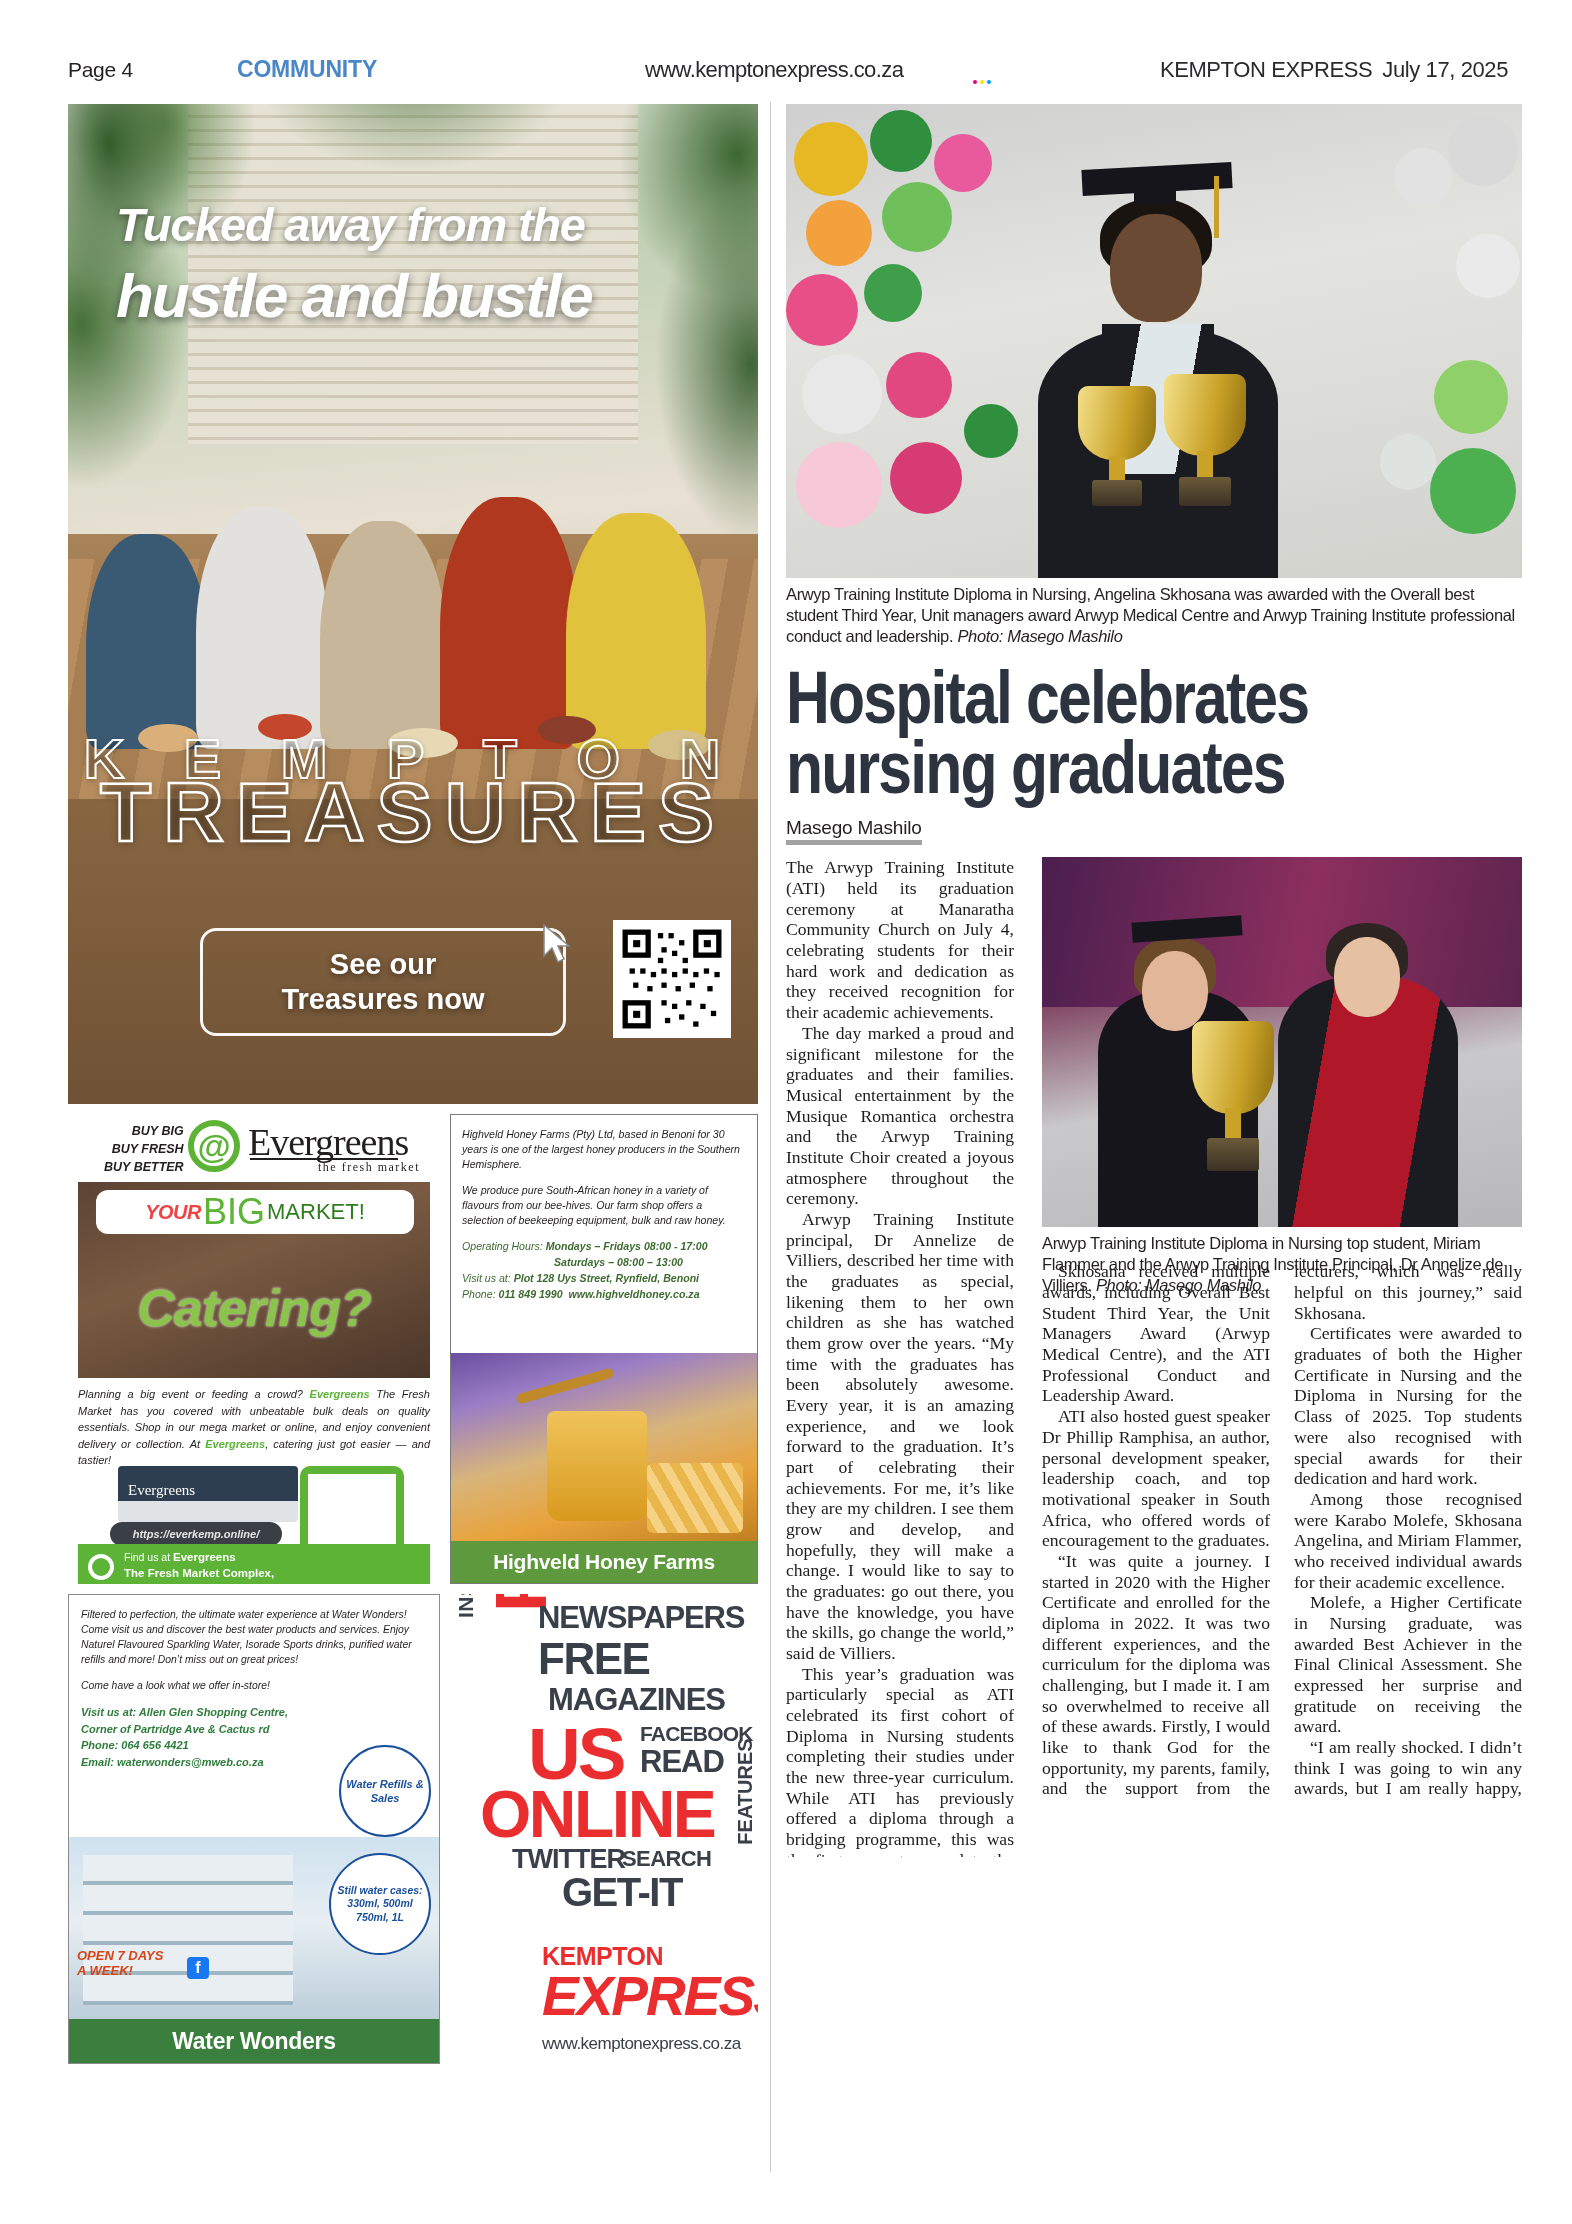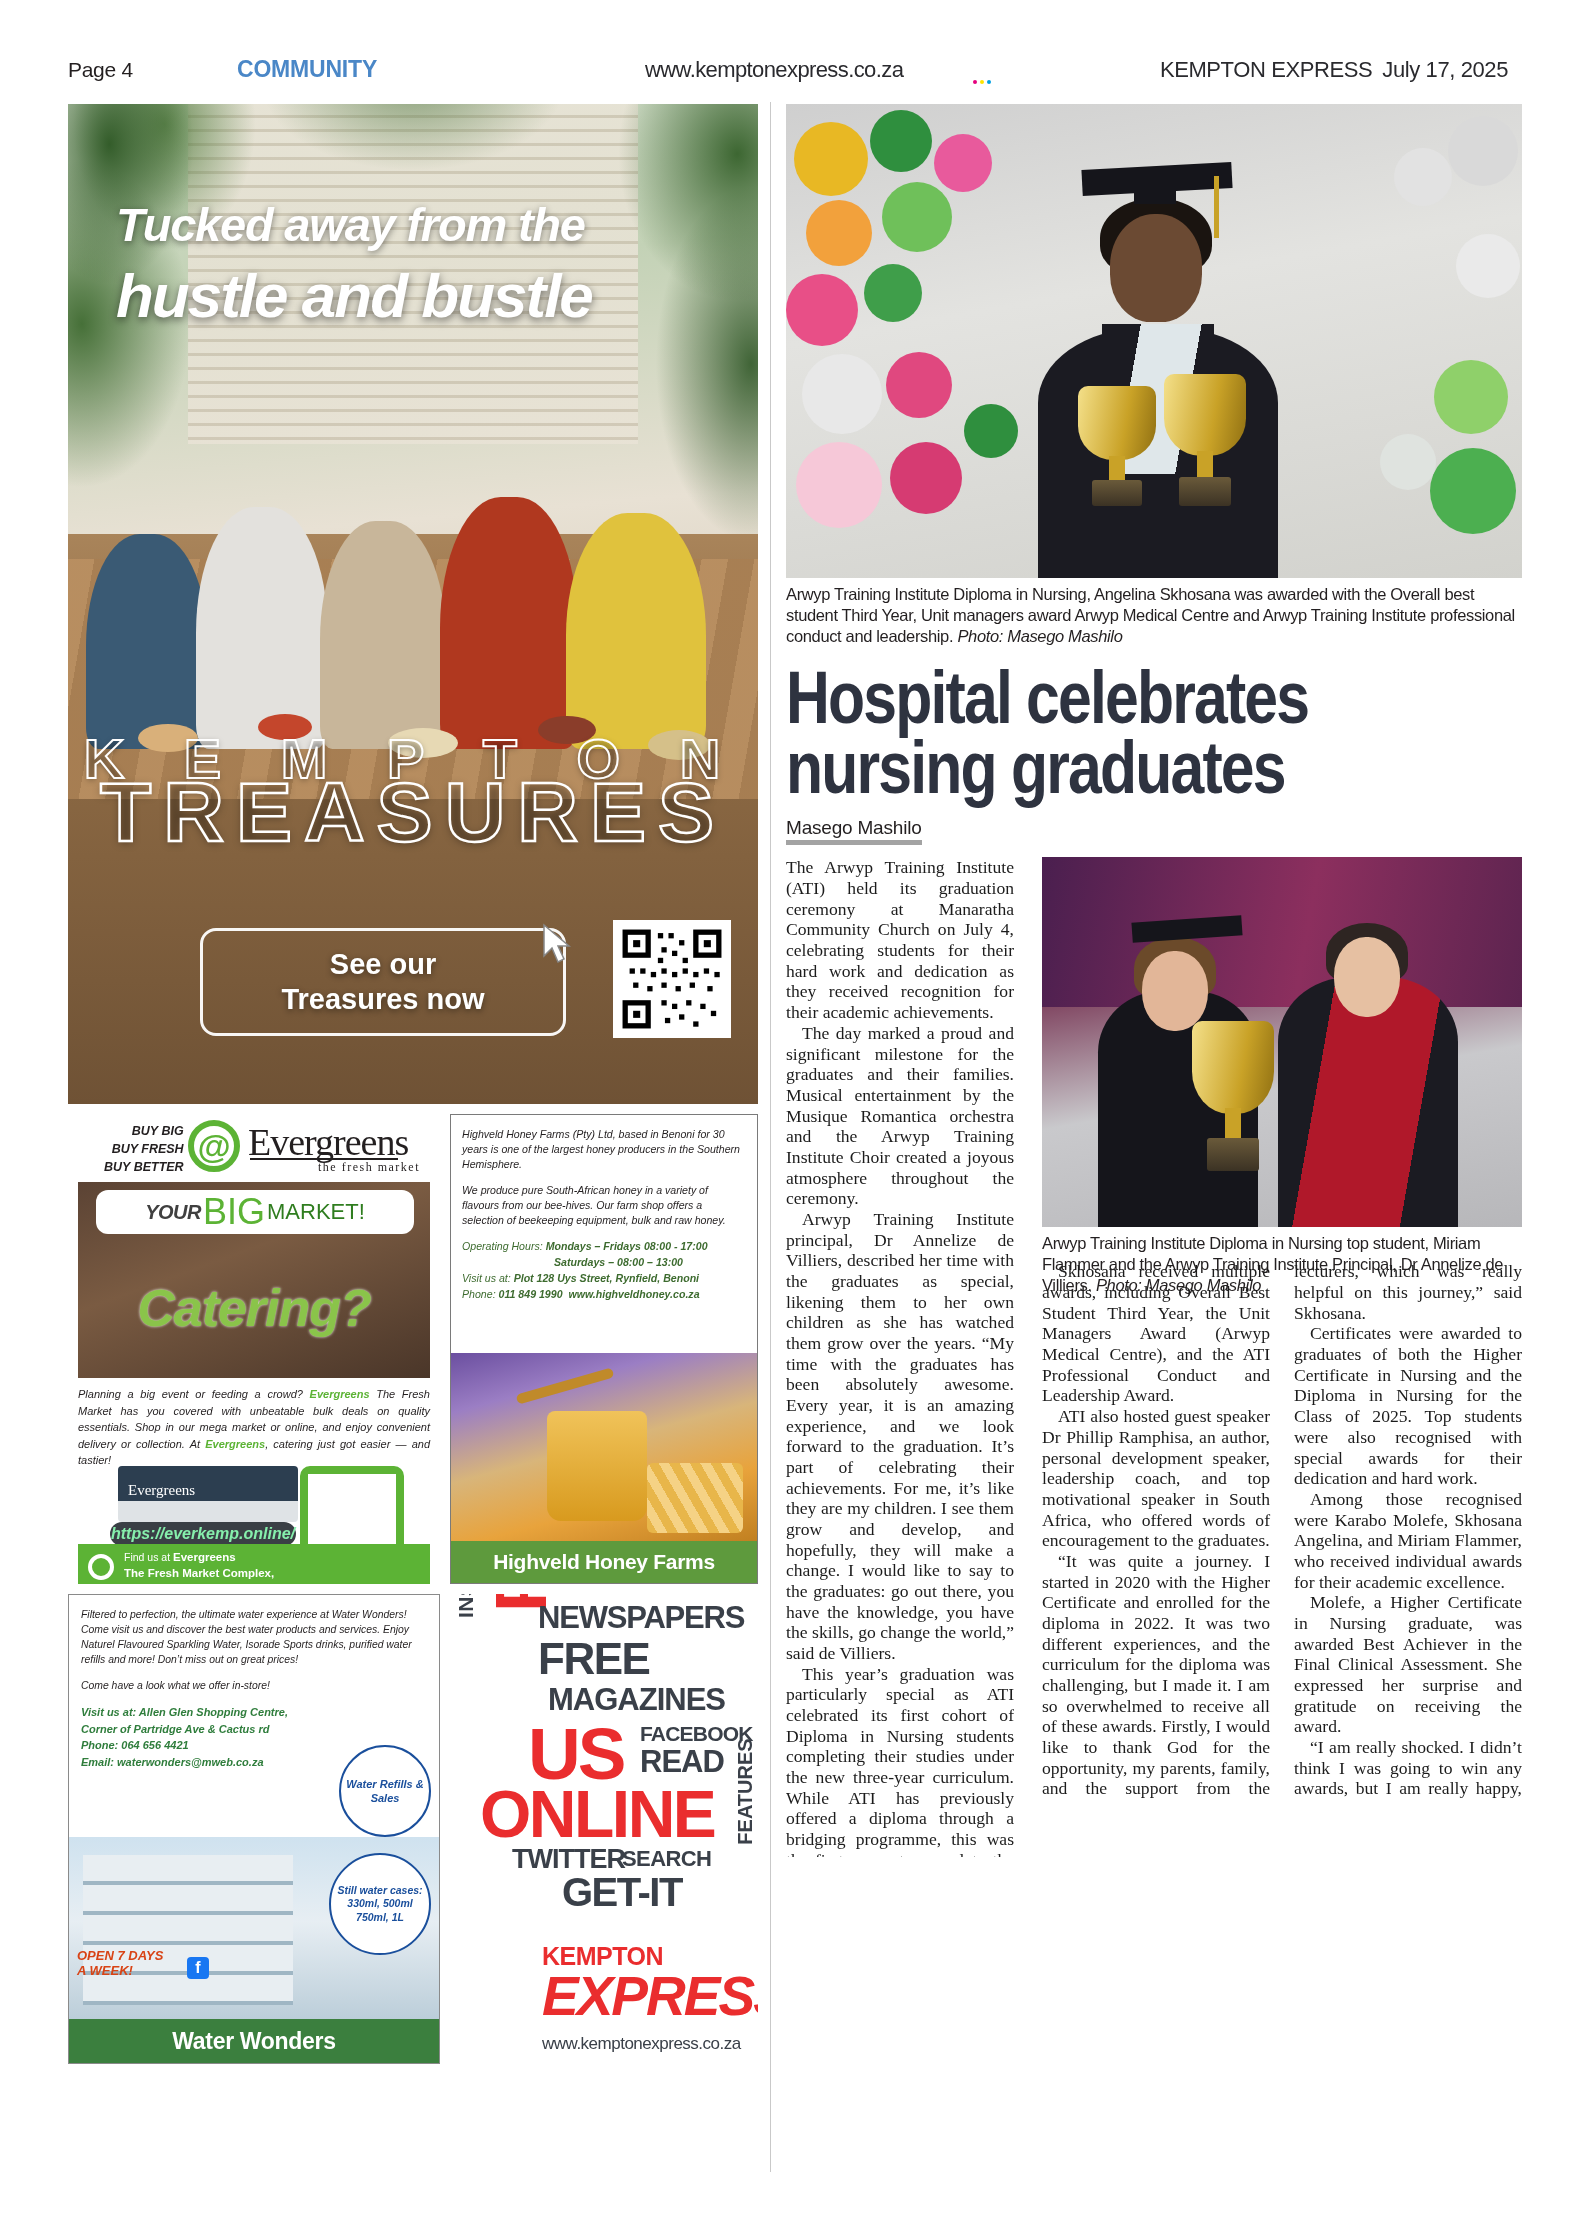--- a/index.html
+++ b/index.html
@@ -108,35 +108,35 @@
   .ever-name { position:absolute; left:180px; top:6px; font-family:"Liberation Serif", serif;
                font-size:38px; color:#231f20; letter-spacing:-1px; }
   .ever-sub { position:absolute; left:250px; top:46px; font-family:"Liberation Serif", serif;
               font-size:12px; letter-spacing:1.5px; color:#231f20; }
   .ever-underline { position:absolute; left:182px; top:44px; width:148px; height:2px; background:#231f20;}
 
   .ever-img { position:absolute; left:10px; top:68px; width:352px; height:196px; overflow:hidden;
               background:linear-gradient(160deg,#5b4334 0%, #7a5b42 40%, #4a3629 100%); }
   .ever-banner { position:absolute; left:18px; top:8px; width:318px; height:44px;
                  background:#fff; border-radius:12px; display:flex; align-items:center; justify-content:center; }
-  .ever-banner b { font-size:20px; font-style:italic; color:#404040; letter-spacing:-0.5px; }
+  .ever-banner b { font-size:20px; font-style:italic; color:#ef4444; letter-spacing:-0.5px; }
   .ever-banner .big { font-size:36px; color:#5cb335; margin:0 2px; }
   .ever-banner .mk { font-size:22px; color:#2f7d1f; }
   .ever-cater { position:absolute; left:0; right:0; top:96px; text-align:center;
                 font-size:52px; font-style:italic; font-weight:bold; color:#8ac44a;
                 letter-spacing:-1px; text-shadow:0 0 3px rgba(255,255,255,.9); }
   .ever-body { position:absolute; left:10px; top:272px; width:352px; font-size:11px;
                font-style:italic; color:#231f20; line-height:1.5; text-align:justify; }
   .ever-body .g { color:#5cb335; font-weight:bold; font-style:italic; }
   .ever-truck { position:absolute; left:50px; top:352px; width:180px; height:56px;
                 background:linear-gradient(180deg,#2c3e50 0 62%, #dfe3e6 62% 100%); border-radius:4px; }
   .ever-truck span { position:absolute; left:10px; top:16px; font-family:"Liberation Serif", serif;
                      color:#fff; font-size:15px; }
-  .ever-url { position:absolute; left:42px; top:408px; width:186px; height:24px;
-              background:#3a3f45; border-radius:12px; color:#86efac; font-size:16px; font-weight:bold;
+  .ever-url { position:absolute; left:42px; top:408px; width:172px; height:24px;
+              background:#3a3f45; border-radius:12px; color:#e5e5e5; font-size:11px; font-weight:bold;
               font-style:italic; display:flex; align-items:center; justify-content:center; }
   .ever-qr { position:absolute; left:232px; top:352px; width:104px; height:110px;
              background:#5cb335; border-radius:10px; padding:8px; }
   .ever-qr .sq { width:88px; height:74px; background:#fff; }
   .ever-scan { position:absolute; left:228px; top:440px; width:112px; text-align:center;
                font-size:17px; font-weight:bold; font-style:italic; color:#e8232a; }
   .ever-scan small { display:block; color:#ffffff; font-size:8.5px; font-style:normal; line-height:1.3;}
   .ever-green { position:absolute; left:10px; top:430px; width:352px; height:40px; background:#5cb335; }
   .ever-find { position:absolute; left:56px; top:436px; font-size:10.5px; color:#fff; line-height:1.38; }
   .ever-find b { font-size:11.5px; }

